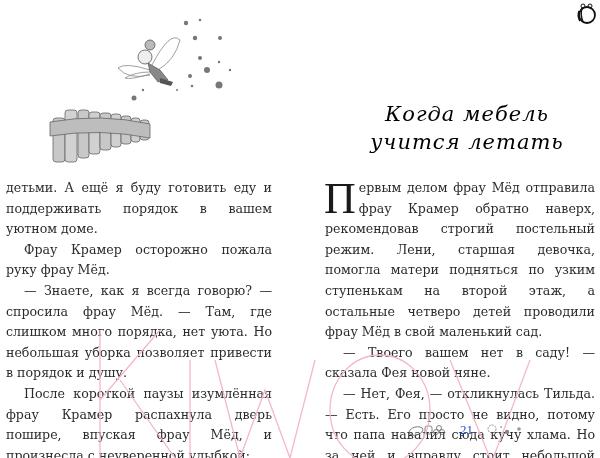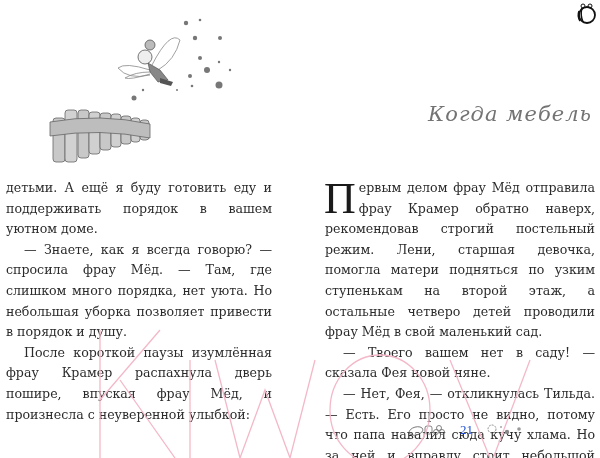--- a/index.html
+++ b/index.html
@@ -9,22 +9,22 @@
   .page-left { left: 0; width: 300px; }
   .page-right { left: 300px; width: 300px; }
   .illustration { position: absolute; left: 0; top: 0; width: 300px; height: 175px; }
   .text-block { position: absolute; font-size: 12.6px; line-height: 20.6px; }
   .text-block p { margin: 0; text-align: justify; text-align-last: left; }
   .text-block p.indent { text-indent: 18px; }
   .left-text { left: 6px; top: 178px; width: 266px; }
   .right-text { left: 325px; top: 178px; width: 270px; }
   .right-text p.first { text-indent: 0; }
   .drop-cap { float: left; font-size: 44px; line-height: 36px; margin: 3px 3px 0 -1px; color: #1a1a1a; font-family: "Liberation Serif", serif; }
-  .chapter-title { position: absolute; left: 342px; top: 100px; width: 250px; text-align: right;
-       font-family: "DejaVu Serif", serif; font-style: italic; font-size: 21px; line-height: 28px; color: #737373; letter-spacing: 1px; }
+  .chapter-title { position: absolute; left: 342px; top: 100px; width: 250px; text-align: center;
+       font-family: "DejaVu Serif", serif; font-style: italic; font-size: 21px; line-height: 28px; color: #000000; letter-spacing: 1px; }
   .bee-logo { position: absolute; left: 574px; top: 3px; width: 24px; height: 22px; }
   .footer { position: absolute; left: 408px; top: 420px; height: 20px; display: flex; align-items: center; gap: 6px; font-size: 13px; color: #1d4ed8; }
   .folio { font-family: "Liberation Serif", serif; font-size: 13px; margin: 0 6px; }
   .watermark { position: absolute; left: 0; top: 0; width: 600px; height: 458px; pointer-events: none; }
 </style>
 </head>
 <body>
 
 <div class="page page-left">
   <svg class="illustration" viewBox="0 0 300 175">
@@ -66,38 +66,40 @@
       <rect x="111" y="114" width="10" height="33" rx="3" fill="#d0d0d0"></rect>
       <rect x="121" y="116" width="10" height="28" rx="3" fill="#c8c8c8"></rect>
       <rect x="131" y="118" width="9" height="24" rx="3" fill="#d0d0d0"></rect>
       <rect x="140" y="120" width="9" height="20" rx="3" fill="#c8c8c8"></rect>
       <path d="M50 122 Q100 113 150 124 L150 138 Q100 128 50 136 Z" fill="#bdbdbd"></path>
     </g>
   </svg>
 
   <div class="text-block left-text">
     <p>детьми. А ещё я буду готовить еду и поддерживать порядок в вашем уютном доме.</p>
+    <p class="indent">Фрау Крамер осторожно пожала руку фрау Мёд.</p>
     <p class="indent">— Знаете, как я всегда говорю? — спросила фрау Мёд. — Там, где слишком много порядка, нет уюта. Но небольшая уборка позволяет привести в порядок и душу.</p>
     <p class="indent">После короткой паузы изумлённая фрау Крамер распахнула дверь пошире, впуская фрау Мёд, и произнесла с неуверенной улыбкой:</p>
 
   </div>
 </div>
 
 <div class="page page-right"></div>
 
 <svg class="bee-logo" viewBox="0 0 24 22">
   <circle cx="13" cy="12" r="8" fill="none" stroke="#111" stroke-width="1.8"></circle>
   <path d="M5 8 Q3 13 6 18" fill="none" stroke="#111" stroke-width="1.5"></path>
   <path d="M8 5 Q6 12 9 19" fill="none" stroke="#111" stroke-width="1.5"></path>
   <circle cx="9" cy="3" r="2" fill="none" stroke="#111" stroke-width="1"></circle>
   <circle cx="16" cy="3" r="2" fill="none" stroke="#111" stroke-width="1"></circle>
 </svg>
 
 <div class="chapter-title">
   <div>Когда мебель</div>
+  <div>учится летать</div>
 </div>
 
 <div class="text-block right-text">
   <p class="first"><span class="drop-cap">П</span><span>ервым делом фрау Мёд отправила фрау Крамер обратно наверх, рекомендовав строгий постельный режим. Лени, старшая девочка, помогла матери подняться по узким ступенькам на второй этаж, а остальные четверо детей проводили фрау Мёд в свой маленький сад.</span></p>
   <p class="indent">— Твоего вашем нет в саду! — сказала Фея новой няне.</p>
   <p class="indent">— Нет, Фея, — откликнулась Тильда. — Есть. Его просто не видно, потому что папа навалил сюда кучу хлама. Но за ней и вправду стоит небольшой садовый домик. Во всяком случае, ещё несколько лет назад он был здесь, — и, повернувшись к фрау Мёд, она добавила: — Наш папа ничего не выбрасывает. Он считает, что всё это ещё можно для чего-то</p>
 </div>
 
 <div class="footer">
   <svg width="40" height="14" viewBox="0 0 40 14">

